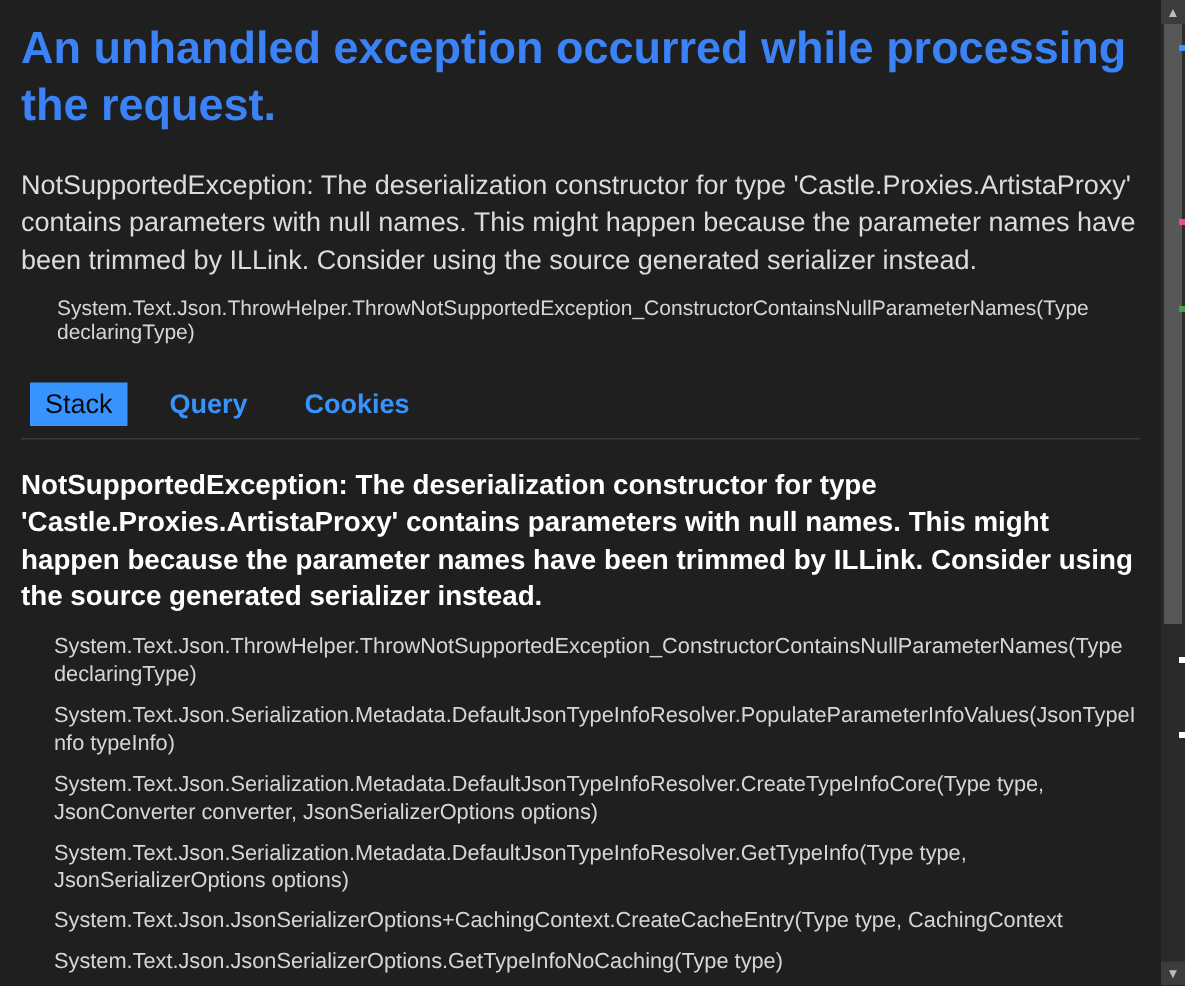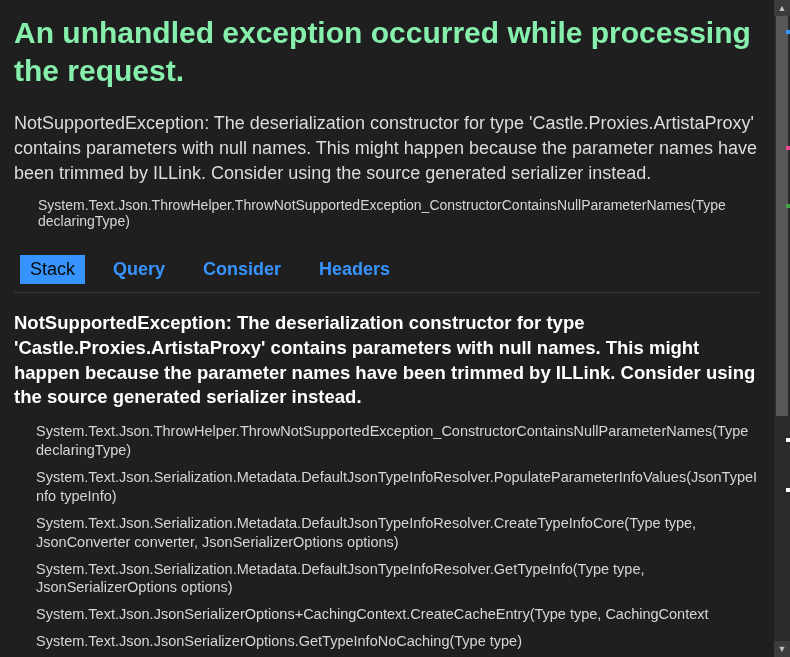--- a/index.html
+++ b/index.html
@@ -22,21 +22,21 @@
     top: 0; left: 0;
     width: 774px;
     height: 657px;
     background: #1f1f1f;
     overflow: hidden;
   }
   .page {
     padding: 14px 14px 14px 14px;
   }
   h1.title {
-    color: #86efac;
+    color: #3b82f6;
     font-weight: 700;
     font-size: 30px;
     line-height: 1.25;
     margin-bottom: 22px;
   }
   .summary {
     color: #dcdcdc;
     font-size: 18px;
     font-weight: 300;
     line-height: 1.4;
@@ -150,22 +150,21 @@
 
       <h1 class="title">An unhandled exception occurred while processing the request.</h1>
 
       <div class="summary">NotSupportedException: The deserialization constructor for type 'Castle.Proxies.ArtistaProxy' contains parameters with null names. This might happen because the parameter names have been trimmed by ILLink. Consider using the source generated serializer instead.</div>
 
       <div class="summary-frame">System.Text.Json.ThrowHelper.ThrowNotSupportedException_ConstructorContainsNullParameterNames(Type declaringType)</div>
 
       <div class="tabs">
         <div class="tab active">Stack</div>
         <div class="tab">Query</div>
-        <div class="tab">Consider</div>
-        <div class="tab">Headers</div>
+        <div class="tab">Cookies</div>
       </div>
 
       <div class="exc-heading">NotSupportedException: The deserialization constructor for type 'Castle.Proxies.ArtistaProxy' contains parameters with null names. This might happen because the parameter names have been trimmed by ILLink. Consider using the source generated serializer instead.</div>
 
       <div class="frames">
         <div class="frame">System.Text.Json.ThrowHelper.ThrowNotSupportedException_ConstructorContainsNullParameterNames(Type declaringType)</div>
         <div class="frame">System.Text.Json.Serialization.Metadata.DefaultJsonTypeInfoResolver.PopulateParameterInfoValues(JsonTypeInfo typeInfo)</div>
         <div class="frame">System.Text.Json.Serialization.Metadata.DefaultJsonTypeInfoResolver.CreateTypeInfoCore(Type type, JsonConverter converter, JsonSerializerOptions options)</div>
         <div class="frame">System.Text.Json.Serialization.Metadata.DefaultJsonTypeInfoResolver.GetTypeInfo(Type type, JsonSerializerOptions options)</div>
         <div class="frame">System.Text.Json.JsonSerializerOptions+CachingContext.CreateCacheEntry(Type type, CachingContext</div>

